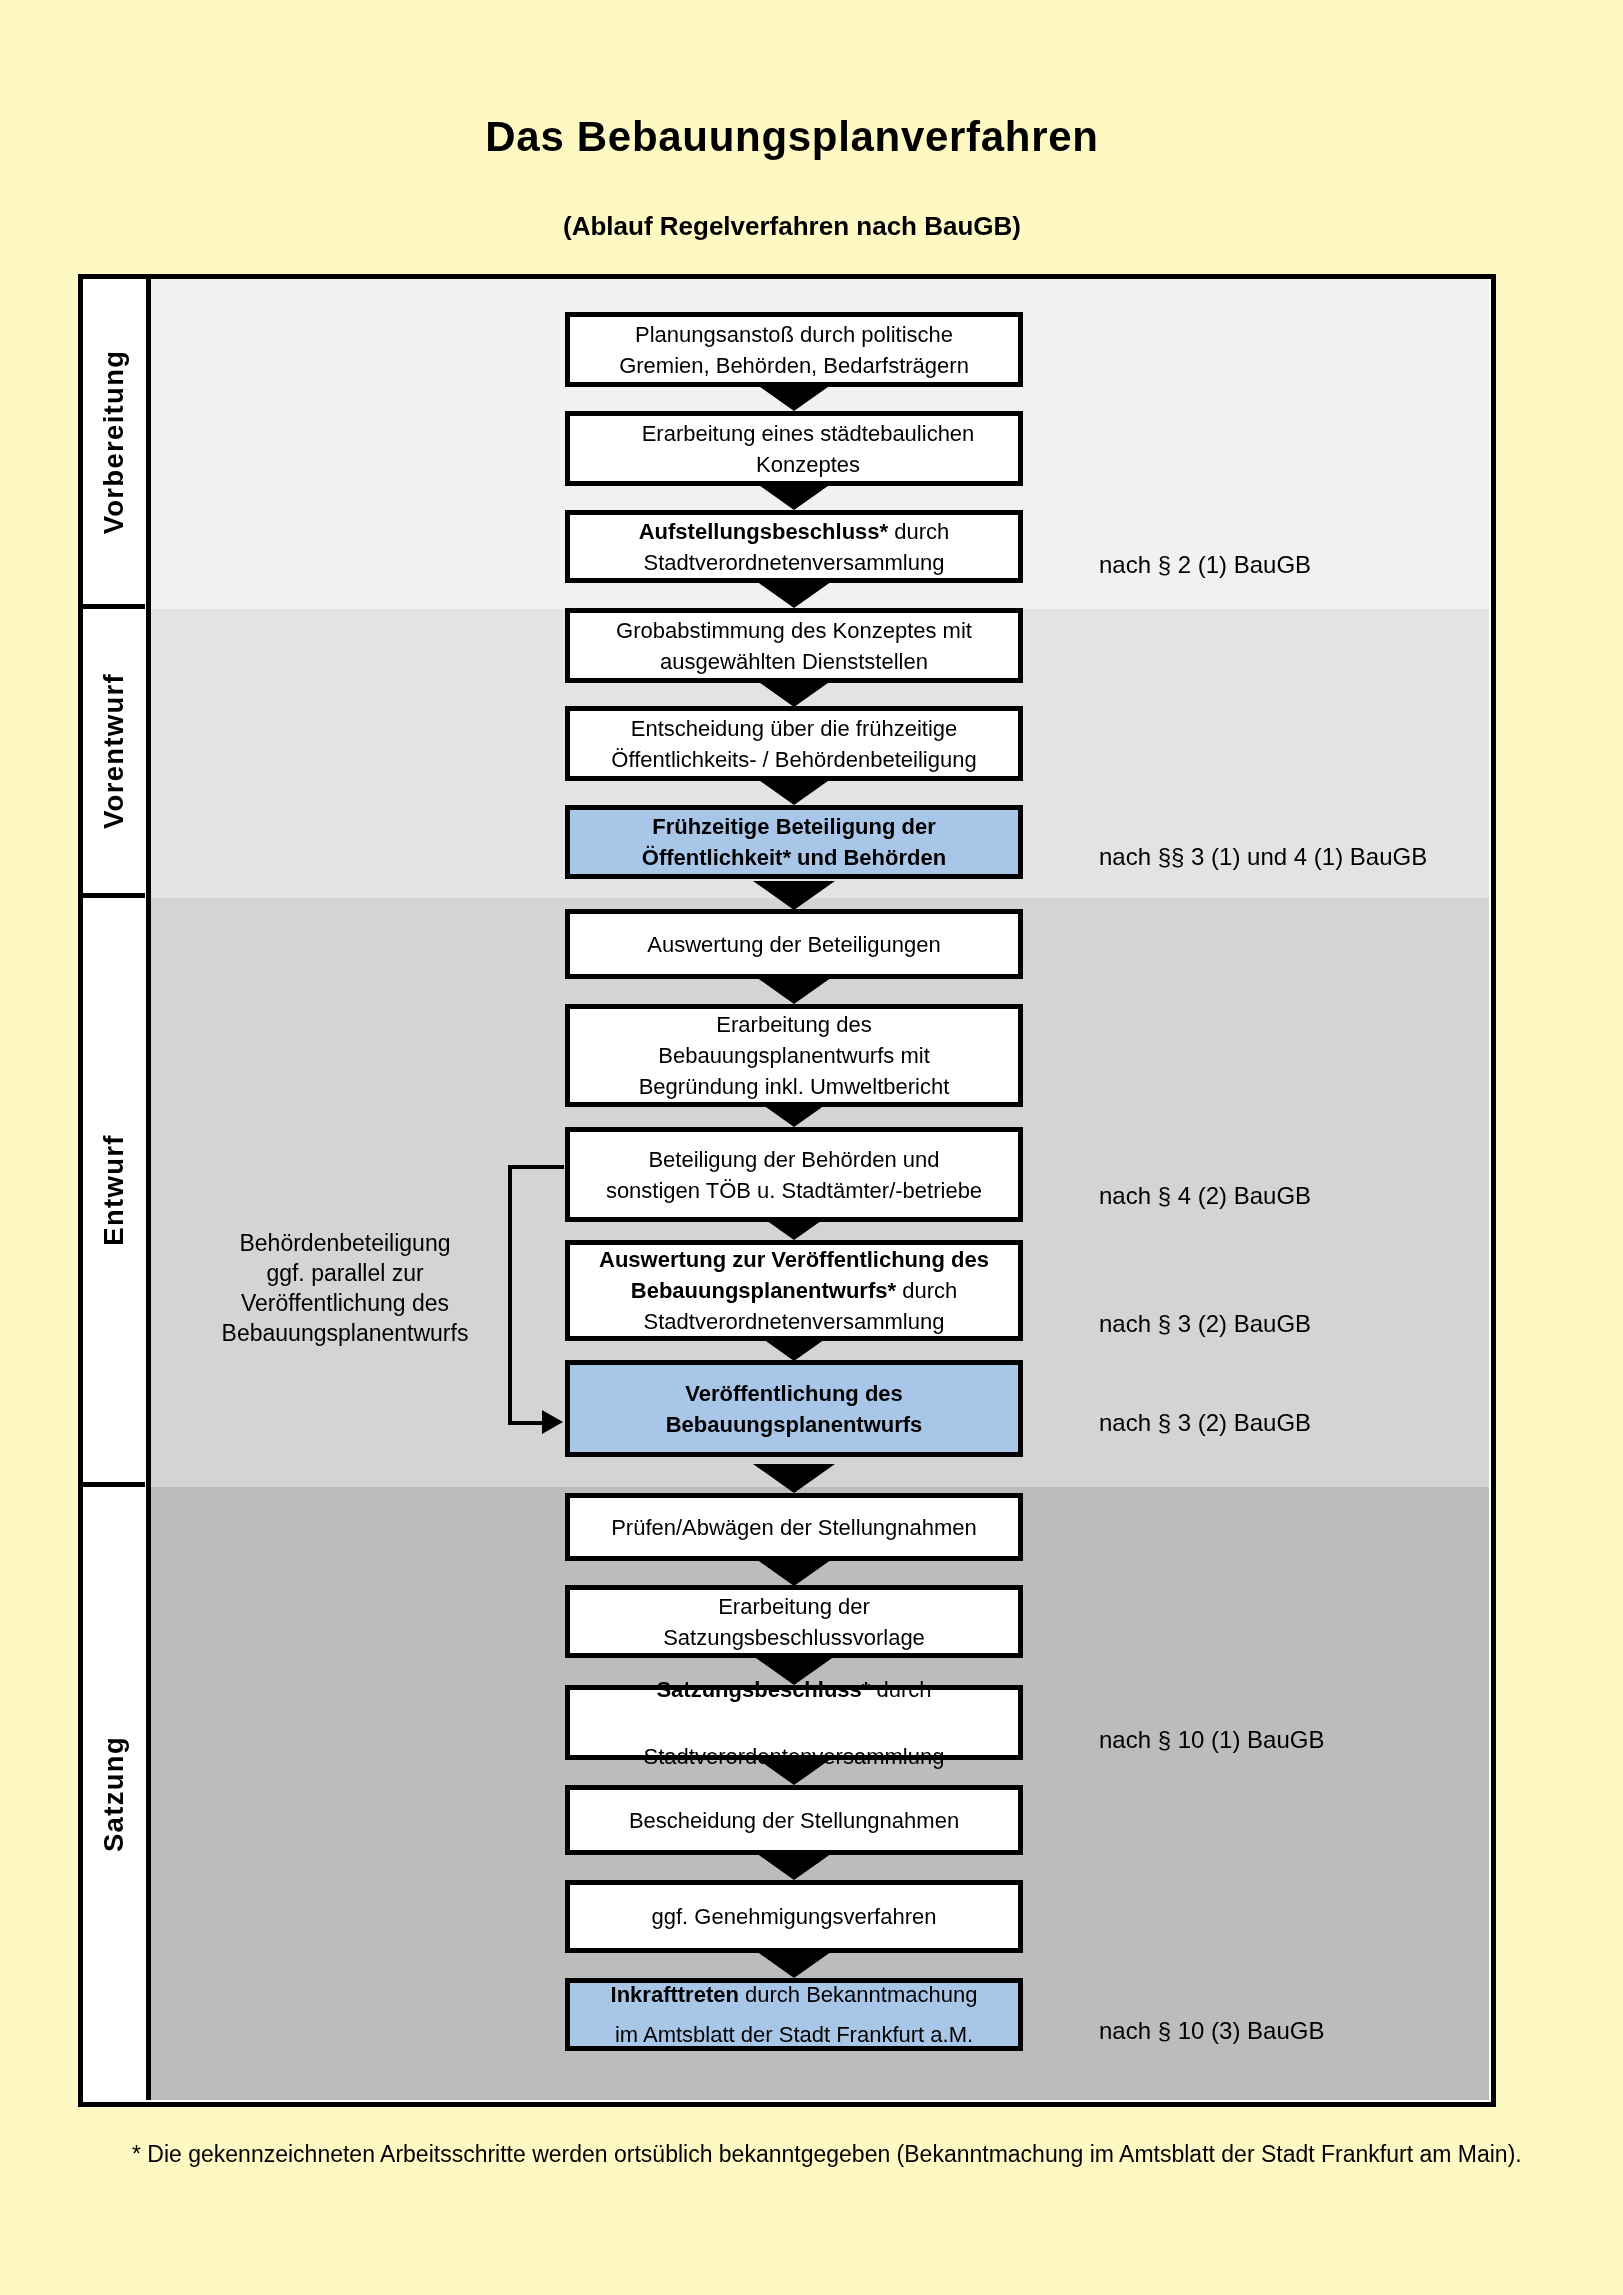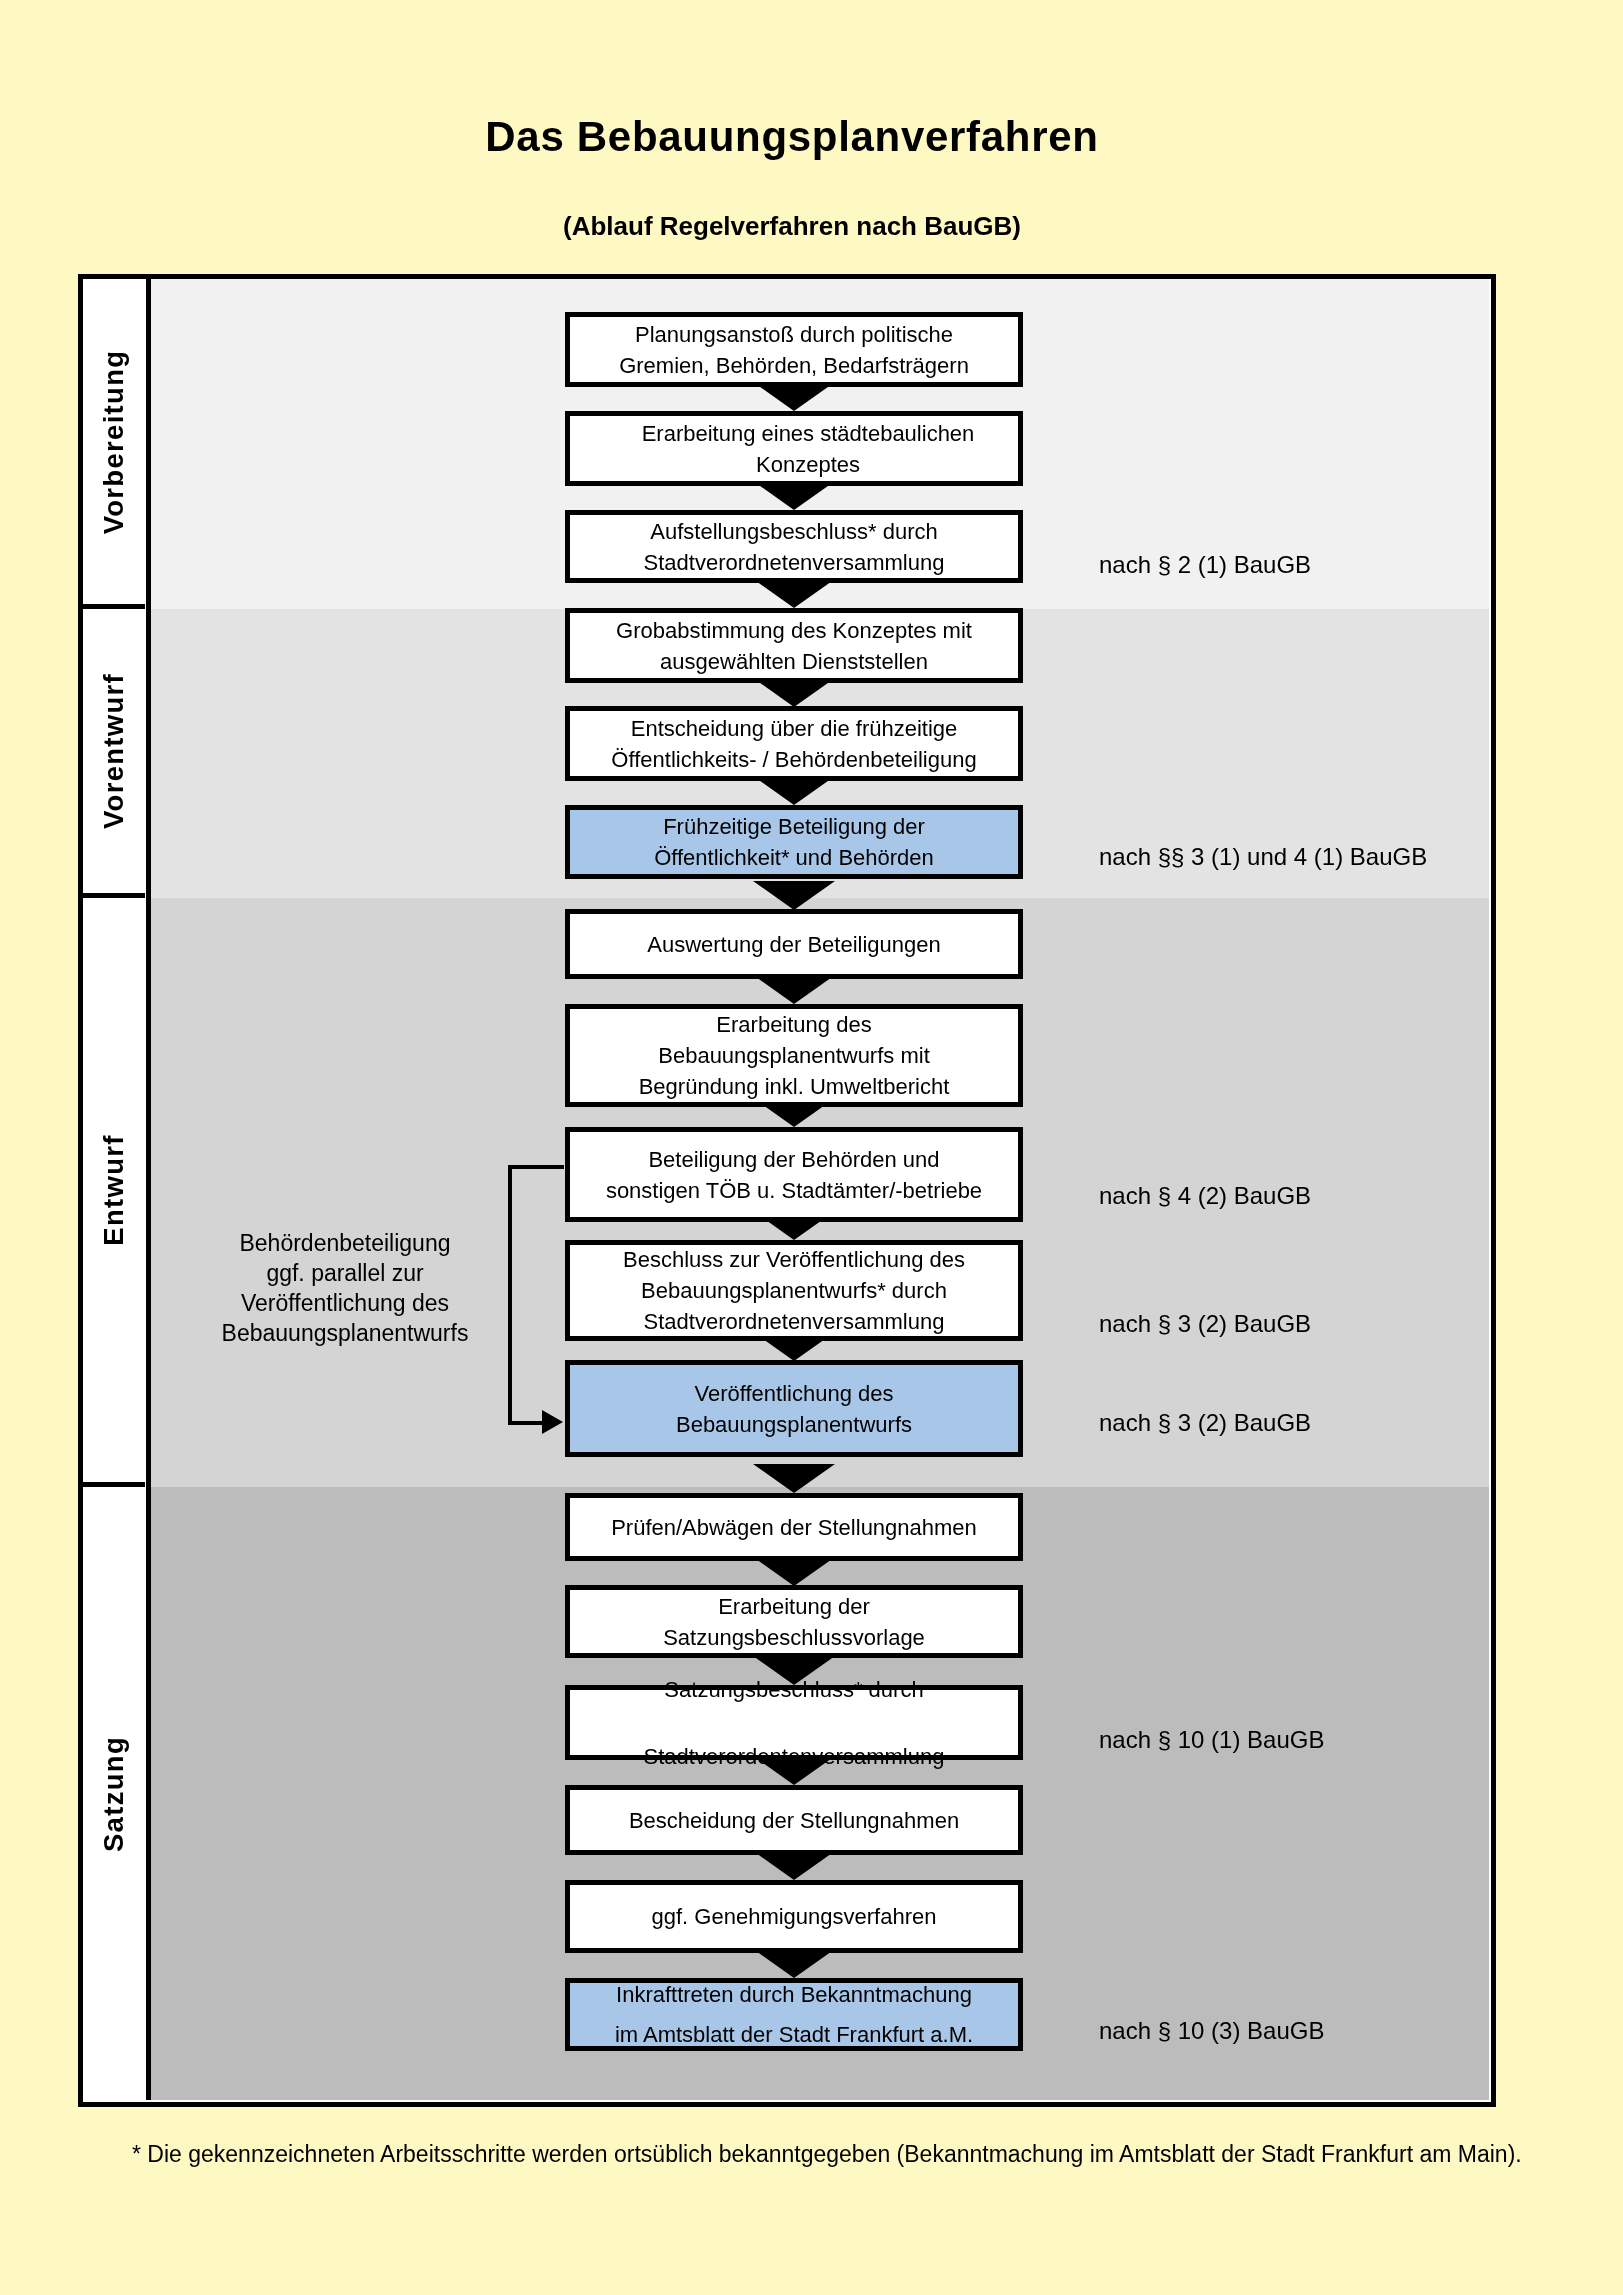--- a/index.html
+++ b/index.html
@@ -31,21 +31,21 @@
   .label-cell.c4{top:1208px;height:613px;}
   .label-cell span{position:absolute;left:50%;top:50%;
                    transform:translate(-50%,-50%) rotate(-90deg);
                    font-size:27.5px;font-weight:bold;white-space:nowrap;letter-spacing:1.3px;}
 
   
   .step{position:absolute;left:482px;width:458px;border:5.2px solid #000;background:#fff;
         box-sizing:border-box;display:flex;flex-direction:column;justify-content:center;
         align-items:center;text-align:center;font-size:22px;line-height:31px;z-index:3;}
   .step.hl{background:#a8c7e8;}
-  .step b{font-weight:normal;text-align:center;}
+  .step b{font-weight:bold;text-align:center;}
 
   
   .arr{position:absolute;left:670px;width:0;height:0;z-index:2;
        border-left:41px solid transparent;border-right:41px solid transparent;
        border-top:29px solid #000;}
 
   
   .anno{position:absolute;left:1016px;font-size:24px;white-space:nowrap;z-index:3;}
 
   
@@ -142,21 +142,21 @@
     </div>
     <div class="arr" style="top:819px;"></div>
 
     <div class="step" style="top:848px;height:95px;">
       <div><span>Beteiligung der Behörden und</span></div>
       <div><span>sonstigen TÖB u. Stadtämter/-betriebe</span></div>
     </div>
     <div class="arr" style="top:932px;"></div>
 
     <div class="step" style="top:961px;height:101px;">
-      <div><b>Beschluss zur Veröffentlichung des</b></div>
+      <div><b>Auswertung zur Veröffentlichung des</b></div>
       <div><b>Bebauungsplanentwurfs*</b><span> durch</span></div>
       <div><span>Stadtverordnetenversammlung</span></div>
     </div>
     <div class="arr" style="top:1053px;"></div>
 
     <div class="step hl" style="top:1081px;height:97px;">
       <div><b>Veröffentlichung des</b></div>
       <div><b>Bebauungsplanentwurfs</b></div>
     </div>
     <div class="arr" style="top:1185px;"></div>

